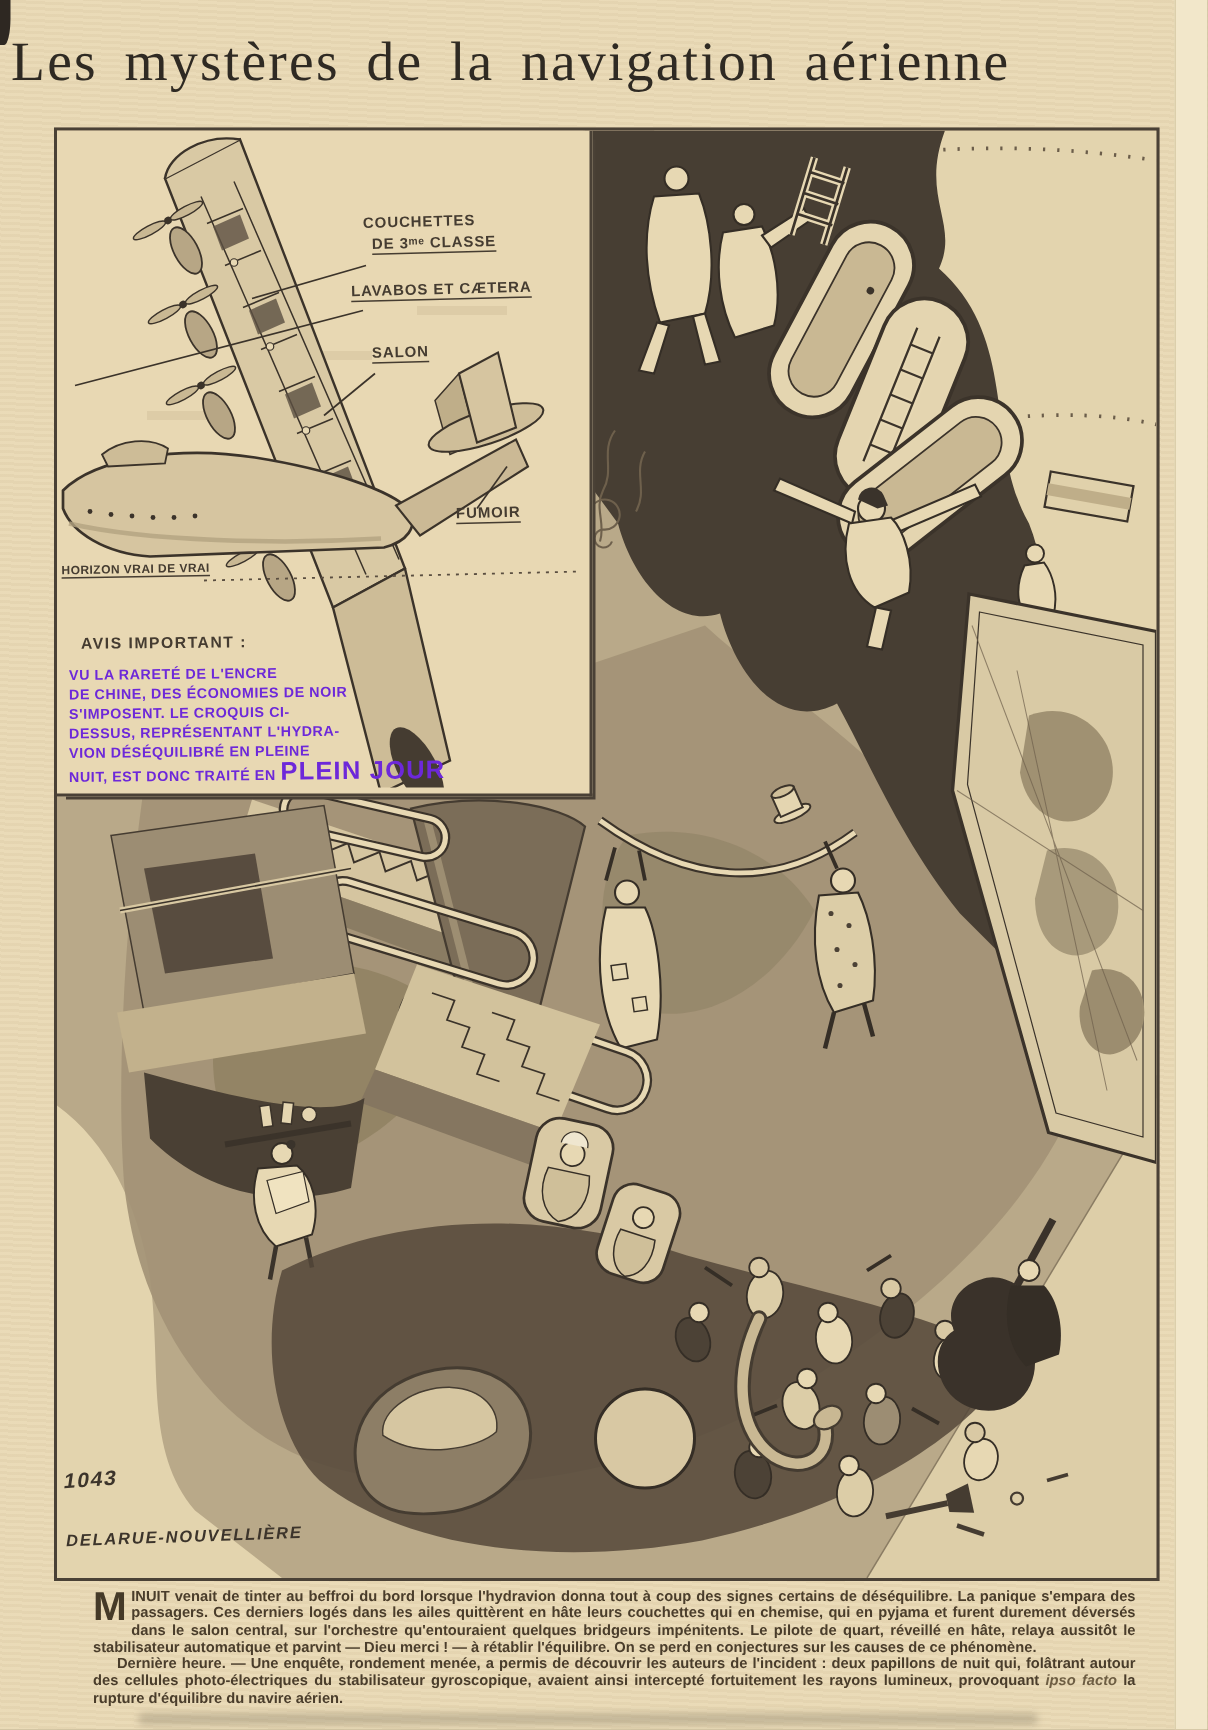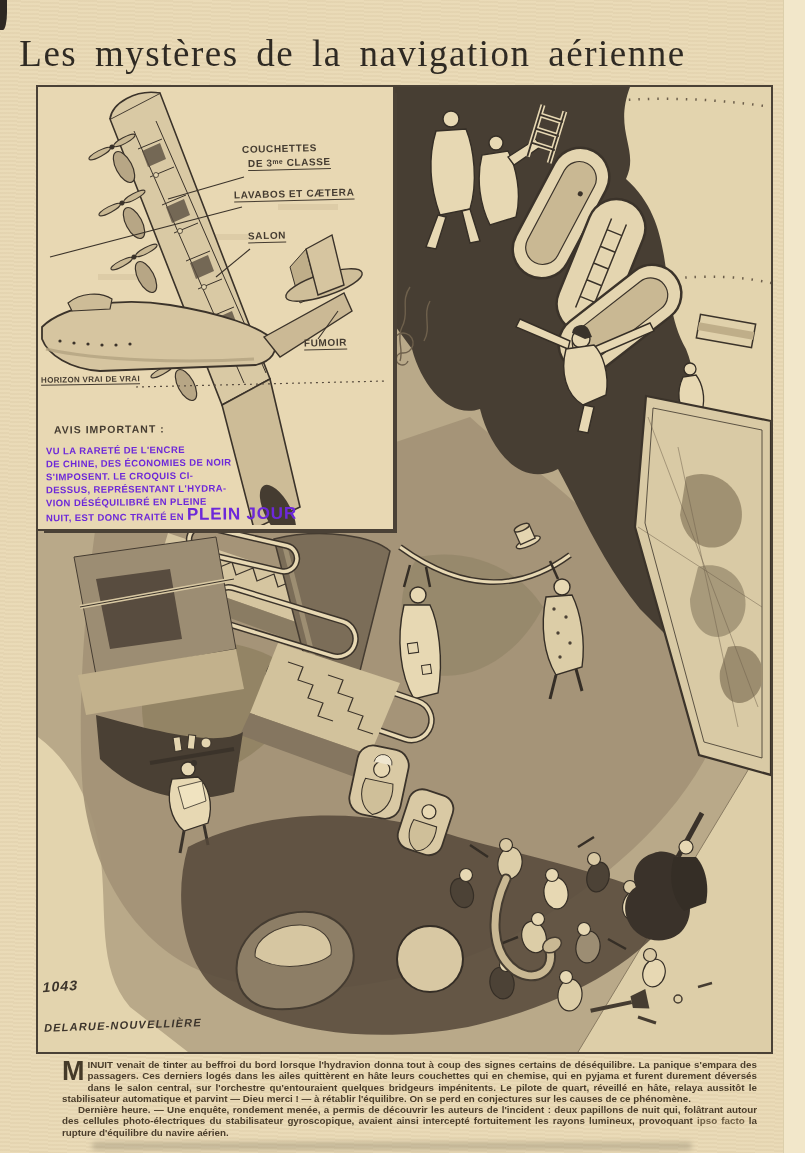--- a/index.html
+++ b/index.html
@@ -7,21 +7,21 @@
     position:relative; width:805px; height:1153px; overflow:hidden;
     background:#e9d9b5;
     background-image:repeating-linear-gradient(3deg, rgba(255,250,230,.05) 0 2px, rgba(120,100,70,.04) 2px 4px);
     font-family:"Liberation Sans", sans-serif;
   }
   .scan-strip{position:absolute; right:0; top:0; bottom:0; width:21px; background:#f2e7ca; border-left:1px solid #dccfab;}
   .corner-mark{position:absolute; left:0; top:0; width:7px; height:30px; background:#2e2822; border-radius:0 0 60% 0;}
   .bottom-smudge{position:absolute; left:92px; top:1142px; width:600px; height:8px; background:rgba(138,126,102,.38); filter:blur(2.5px); border-radius:4px;}
 
   .title{
-    position:absolute; top:20px; left:0; width:681px; margin:12px; text-align:center;
+    position:absolute; top:20px; left:0; width:681px; margin:0; text-align:center;
     font-family:"Liberation Serif", serif; font-weight:400; font-size:37px; color:#2f2a23;
     letter-spacing:1.5px; word-spacing:7px;
   }
 
   .frame{
     position:absolute; left:36px; top:85px; width:733px; height:965px;
     border:2px solid #4a4136; overflow:hidden; background:#b9a989;
   }
   .frame > svg{position:absolute; left:0; top:0;}
 
@@ -45,21 +45,21 @@
   .signature{position:absolute; left:6px; top:932px; z-index:3; font-size:11px; font-weight:bold; color:#3c342b; letter-spacing:1.2px; transform:rotate(-2deg); font-style:italic;}
 
   .caption{
     position:absolute; left:62px; top:1059px; width:695px;
     font-size:9.8px; line-height:11.3px; font-weight:bold; color:#4a3d2b;
     text-align:justify;
   }
   .caption p{margin:0;}
   .dropcap{float:left; font-size:27px; line-height:22px; font-weight:bold; margin:1px 3px 0 0; color:#453a28;}
   .p2{text-indent:16px;}
-  .ital{color:#6e5e43;}
+  .ital{font-style:italic; color:#6e5e43;}
 </style>
 </head>
 <body>
 
 <div class="page">
 
   <div class="scan-strip"></div>
   <div class="corner-mark"></div>
 
   <h1 class="title">Les mystères de la navigation aérienne</h1>

